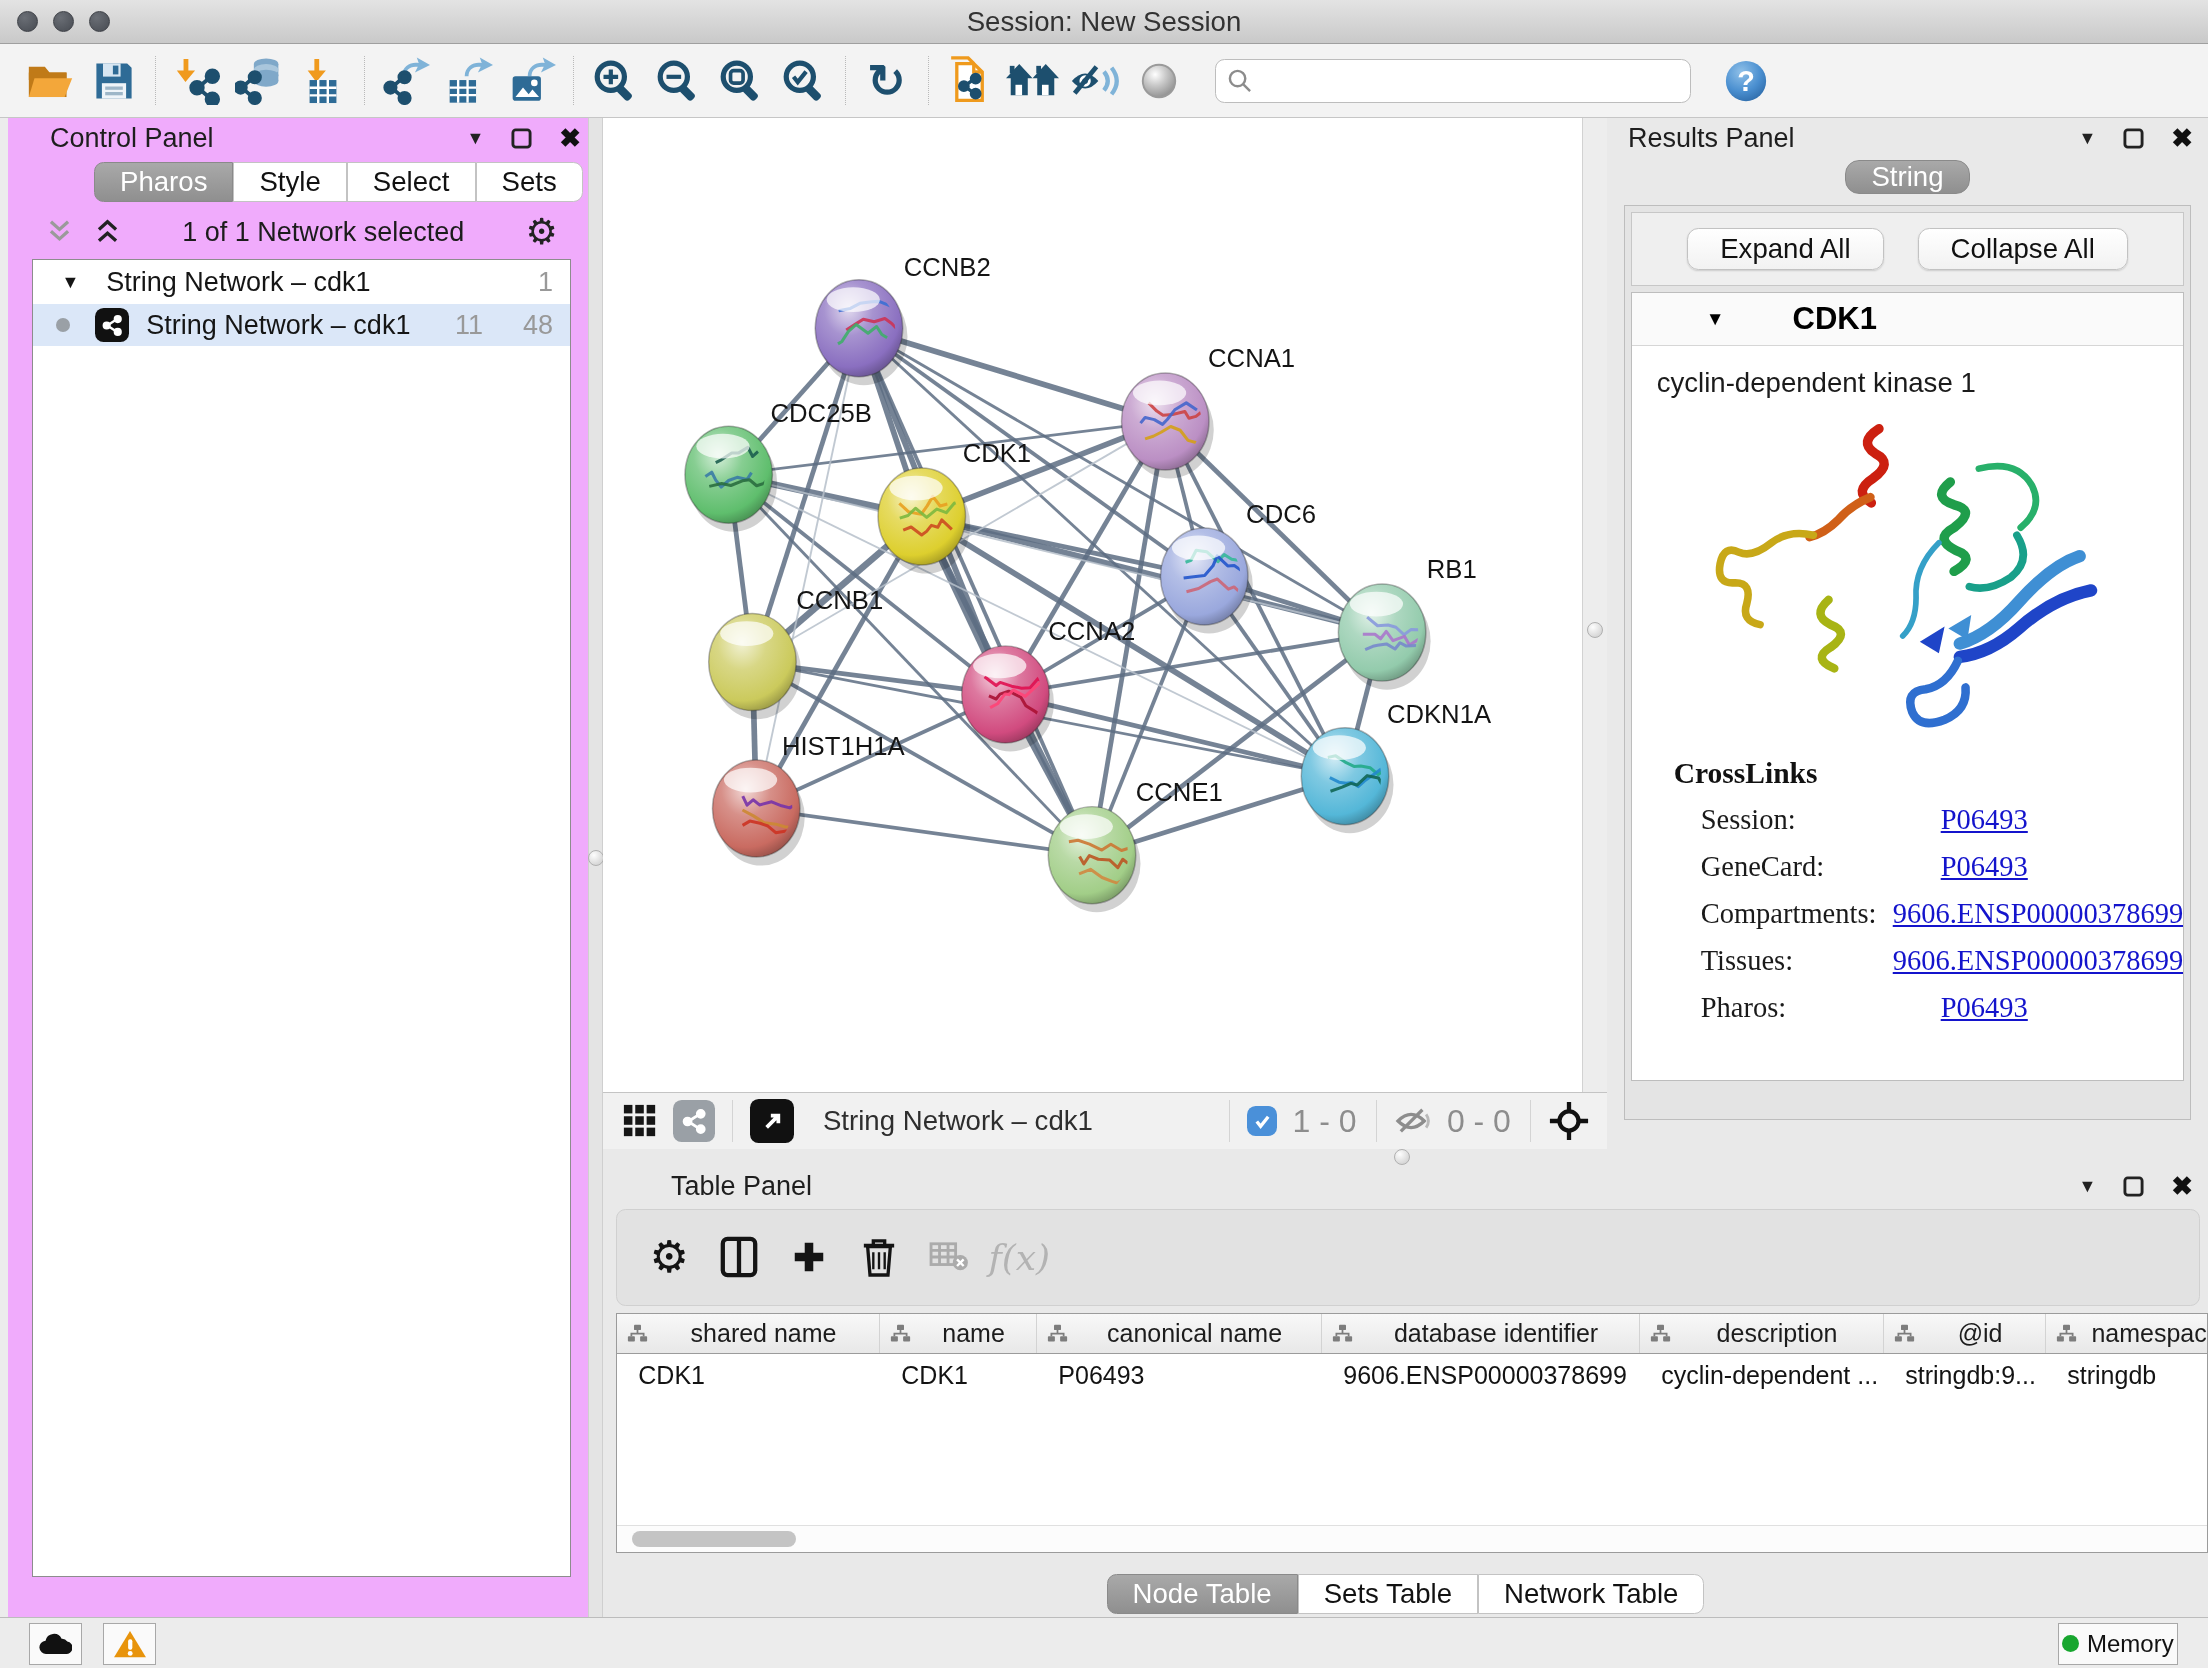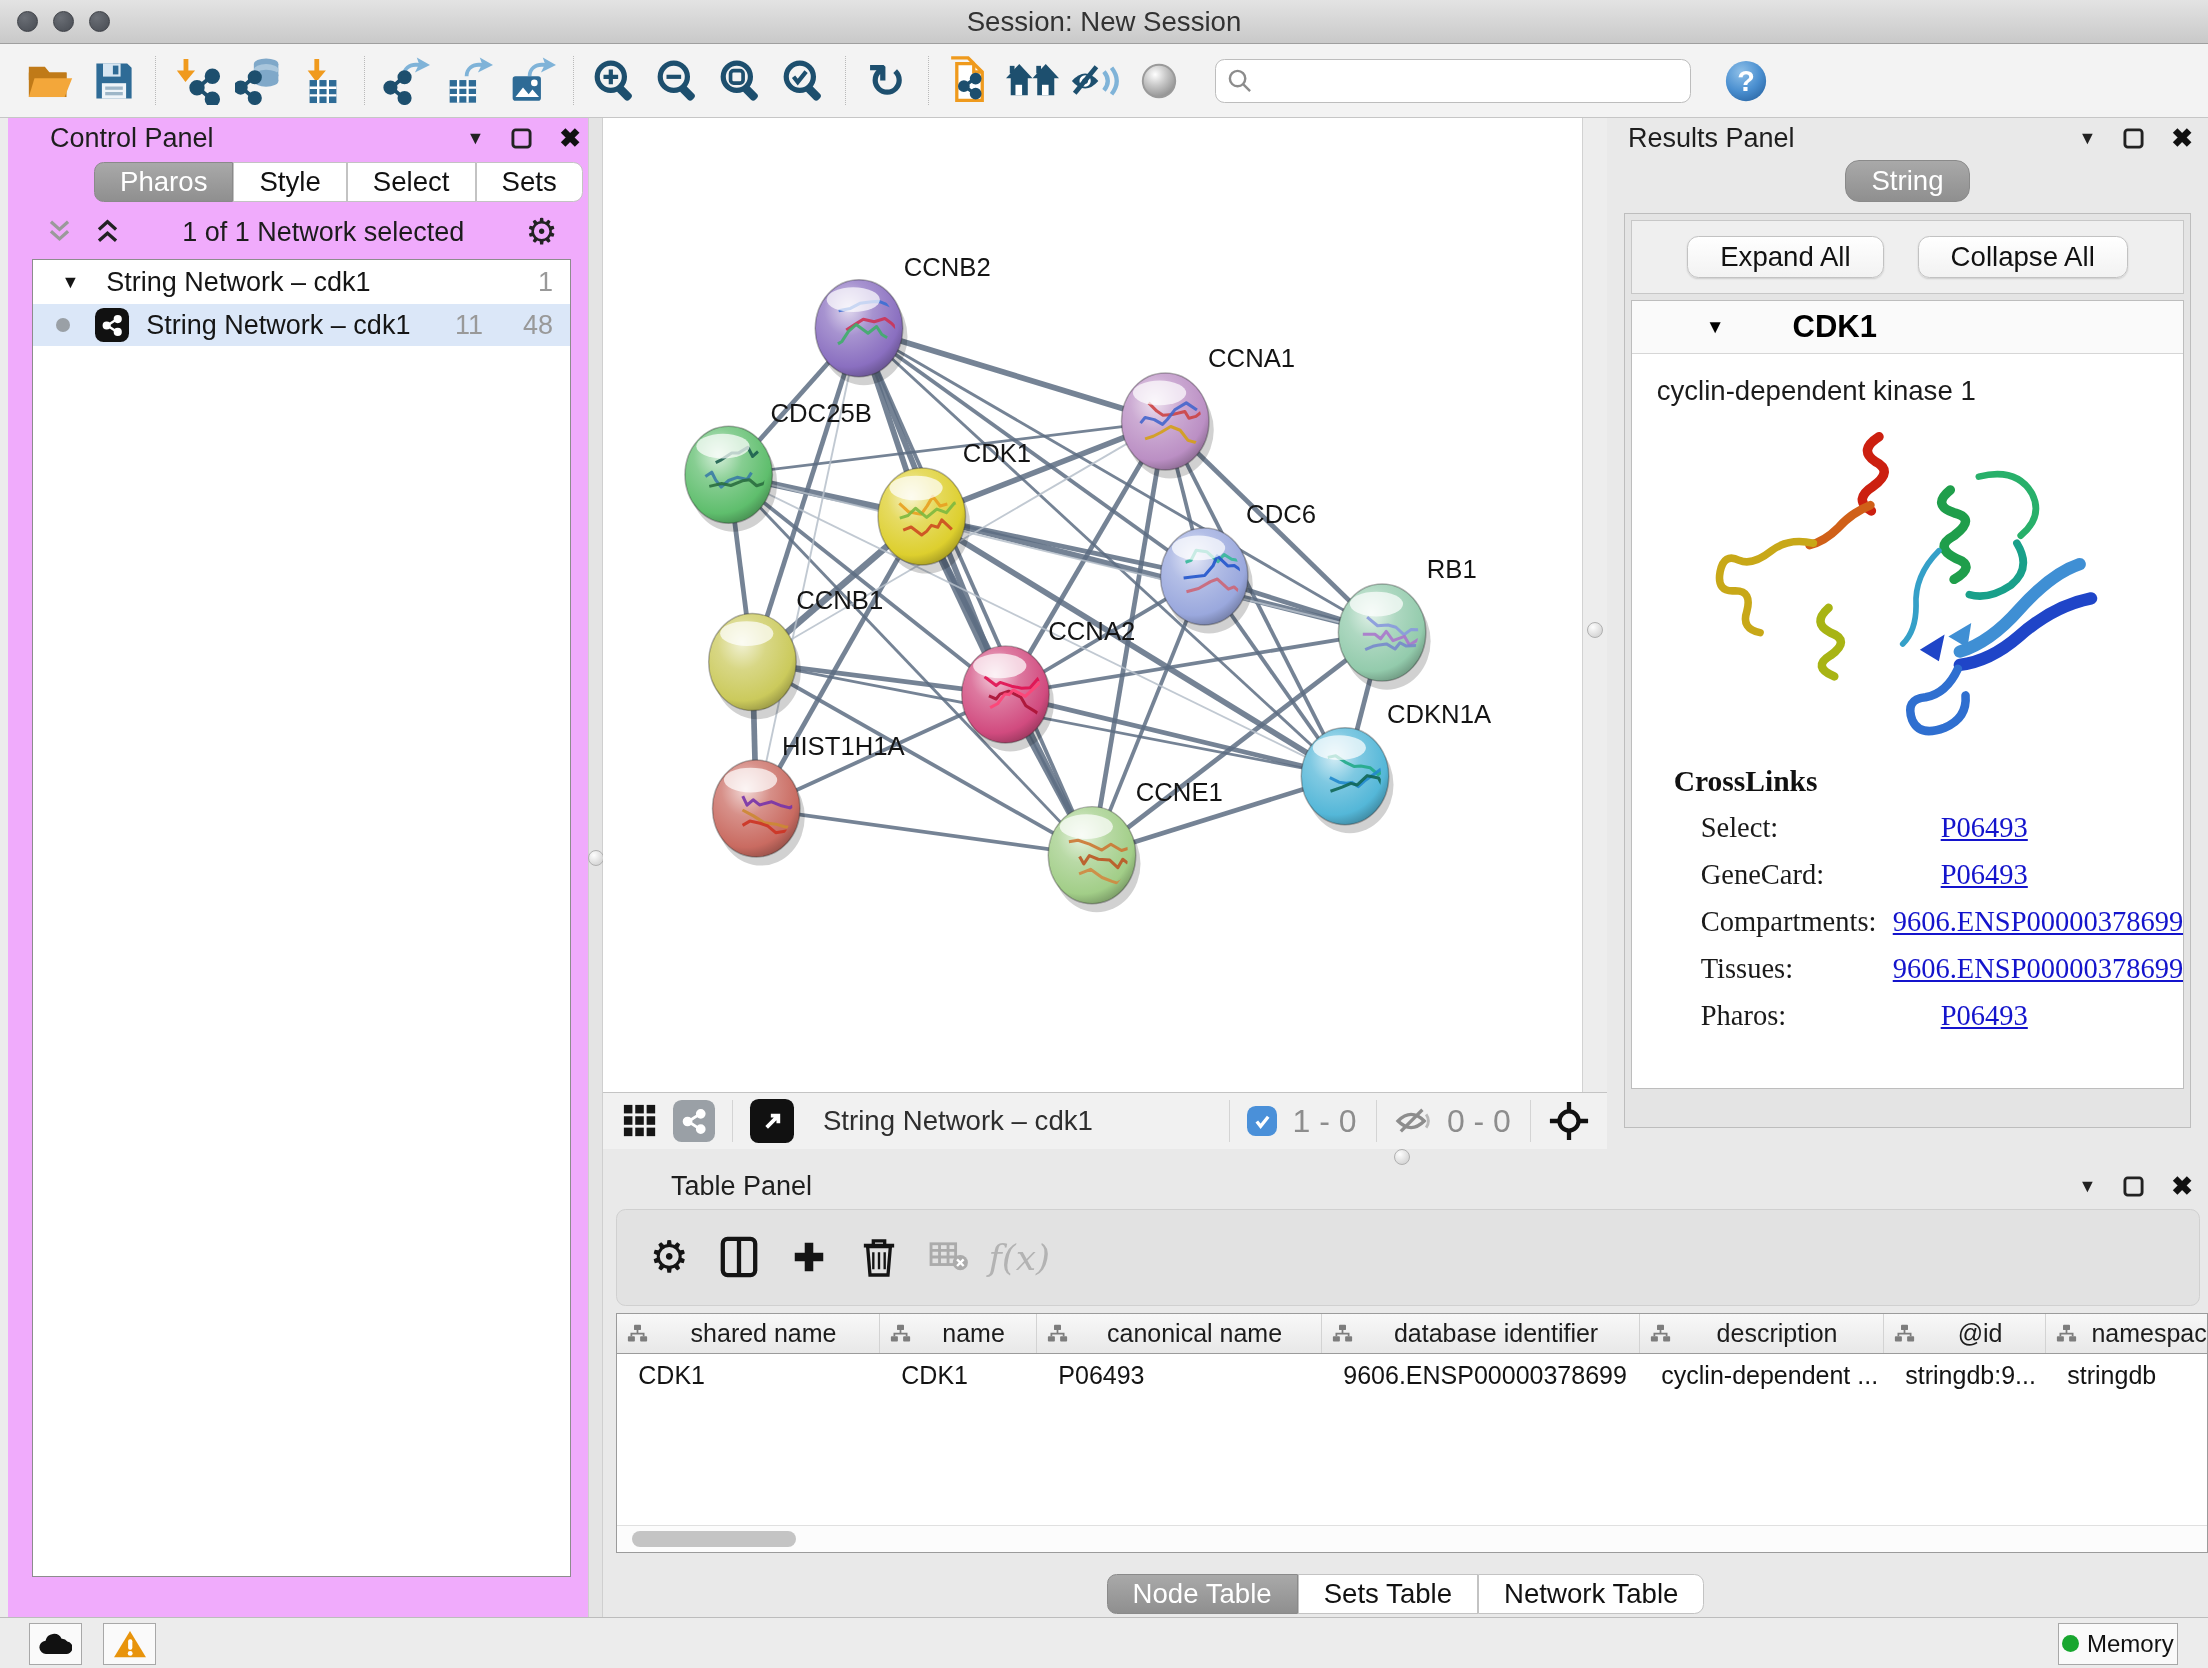--- a/index.html
+++ b/index.html
@@ -730,21 +730,21 @@
           <span class="pc-caret">▼</span>
           <span class="pc-box">
             <svg width="21" height="21" viewBox="0 0 22 22">
                 <rect x="2" y="2" width="18" height="18" rx="3" fill="none" stroke="#222" stroke-width="3"></rect>
               </svg>
             </span>
           <span class="pc-close">✖</span>
         </span>
       </div>
       <div class="rp-tabwrap">
-        <span class="tab active" style="border-radius:14px; height:42px;">String</span>
+        <span class="tab active" style="border-radius:14px; height:34px;">String</span>
       </div>
       <div class="rp-outer">
         <div class="rp-buttons">
           <button class="rp-btn">Expand All</button>
           <button class="rp-btn">Collapse All</button>
         </div>
         <div class="rp-content">
           <div class="rp-entry-header">
             <span class="tri">▼</span>
             <span class="gene">CDK1</span>
@@ -764,21 +764,21 @@
                 <path d="M268 272 q-12 26 -34 30 q-22 2 -14 24 q8 18 34 8 q24 -10 22 -34" stroke="#2f6fd0" stroke-width="9" fill="none" stroke-linecap="round"></path>
                 <path d="M248 148 q-26 26 -24 58 q0 26 -14 40" stroke="#35a0c8" stroke-width="6" fill="none" stroke-linecap="round"></path>
                 <path d="M228 252 l26 -16 -6 28 z" fill="#1f45c8"></path>
                 <path d="M258 238 l24 -14 -4 26 z" fill="#3f8fd4"></path>
               </svg>
           </div>
           <div class="crosslinks">
             <div class="cl-title">CrossLinks</div>
             <div id="cl-rows">
                 <div class="cl-row">
-                  <span class="cl-label">Select:</span>
+                  <span class="cl-label">Session:</span>
                   <a class="cl-link" href="#">P06493</a>
                 </div>
                 <div class="cl-row">
                   <span class="cl-label">GeneCard:</span>
                   <a class="cl-link" href="#">P06493</a>
                 </div>
                 <div class="cl-row">
                   <span class="cl-label">Compartments:</span>
                   <a class="cl-link" href="#">9606.ENSP00000378699</a>
                 </div>

